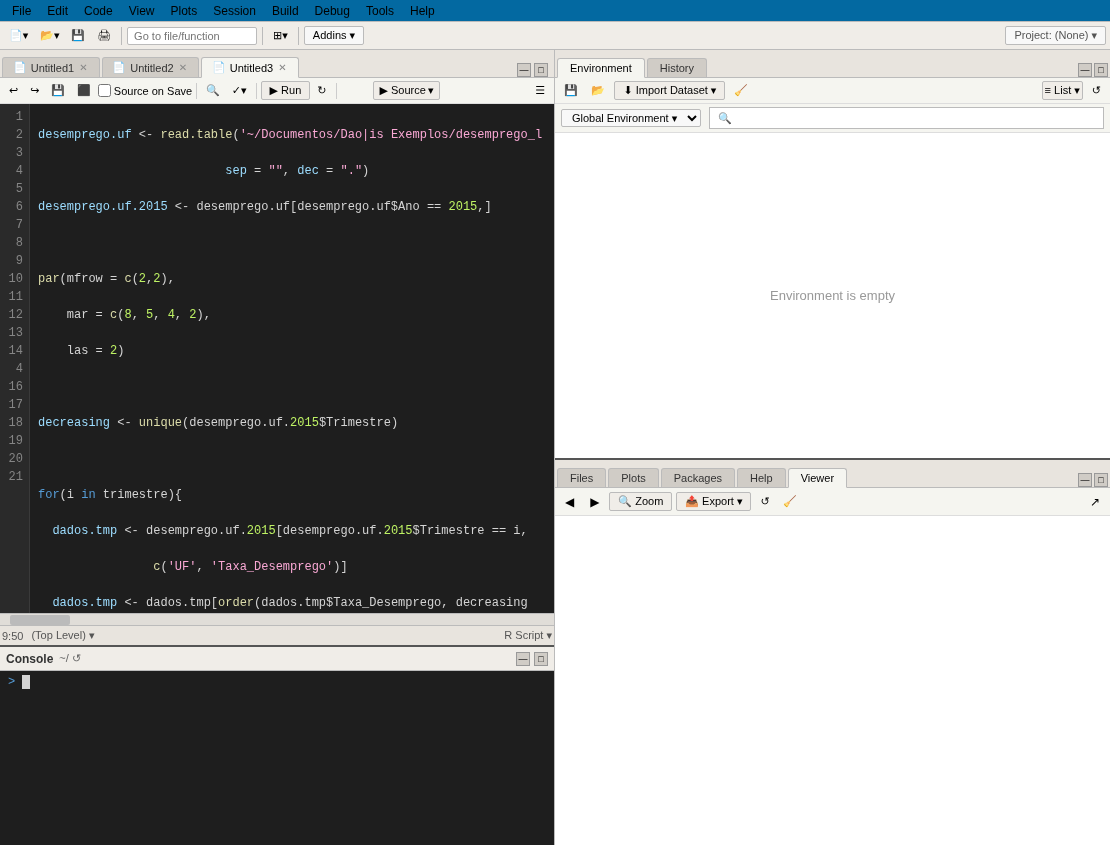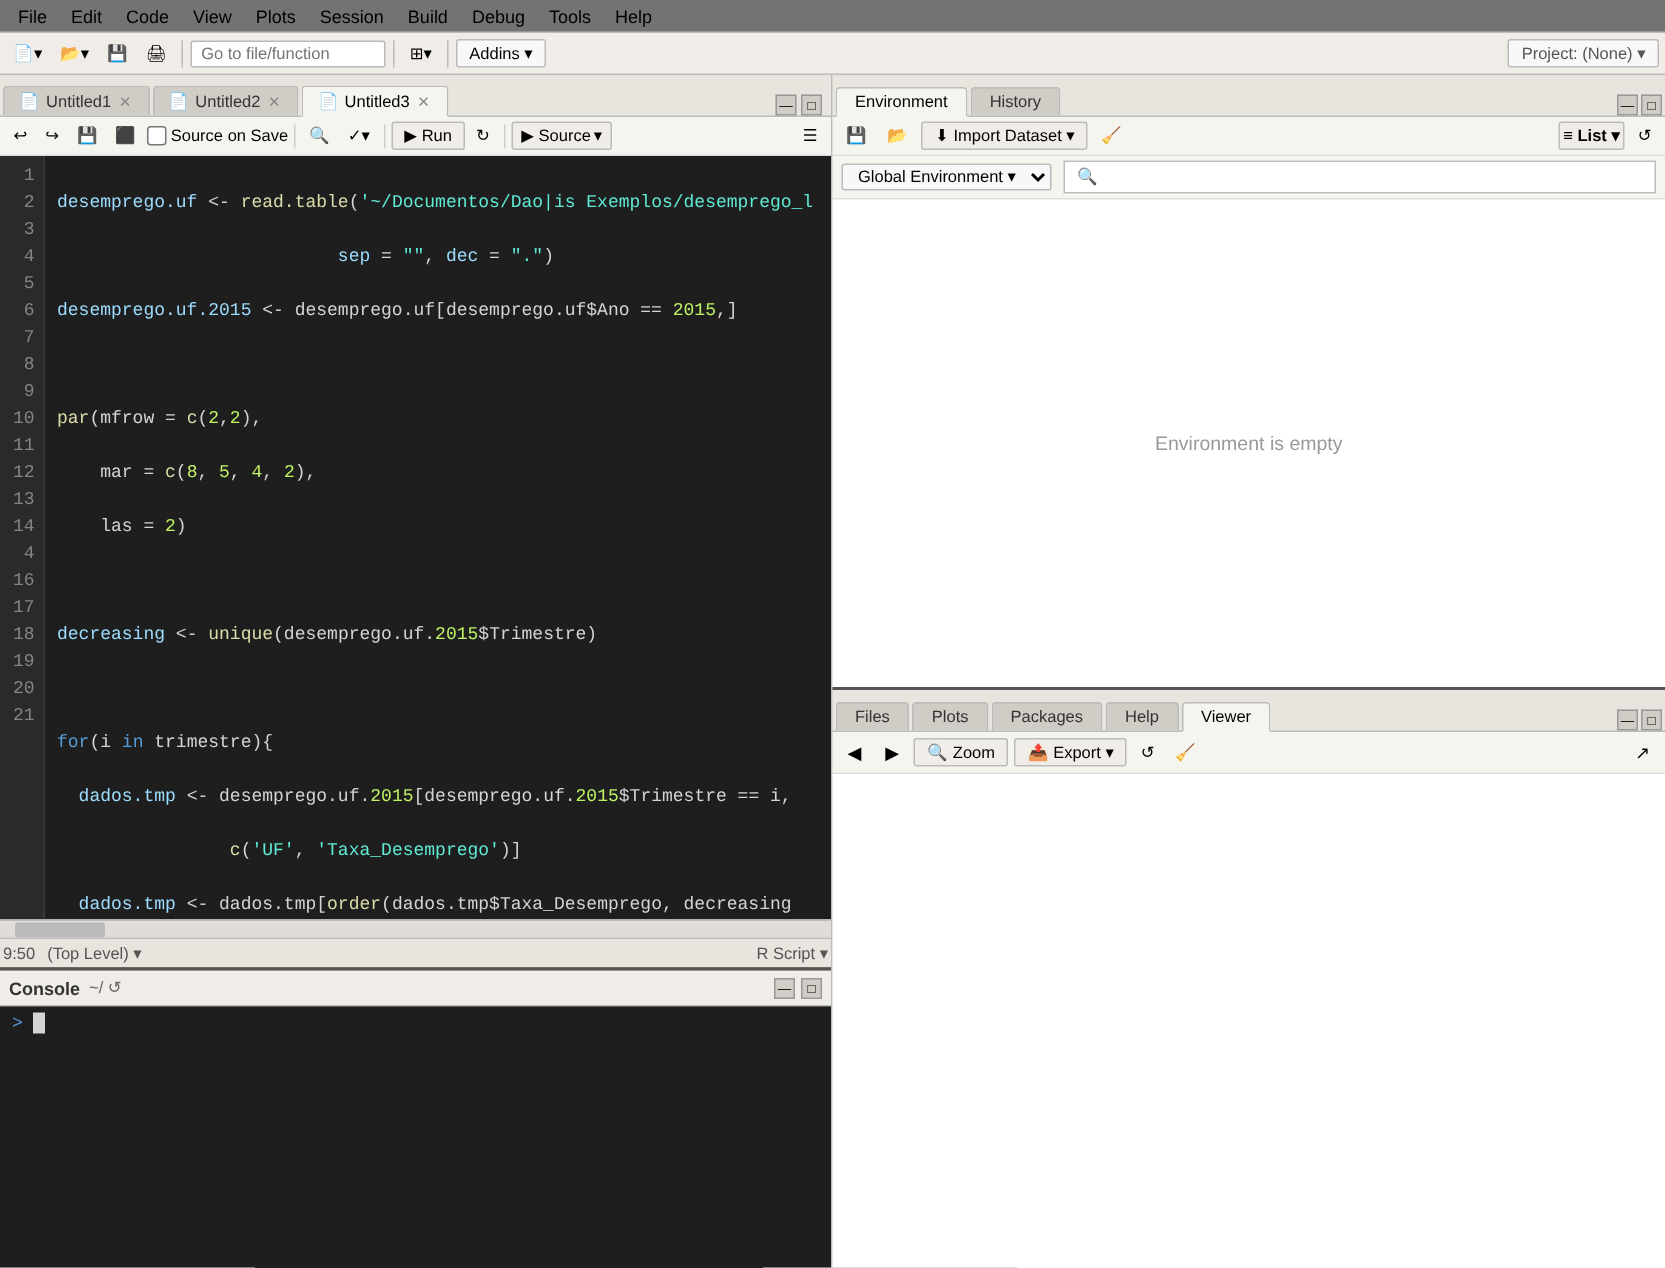--- a/index.html
+++ b/index.html
@@ -1,20 +1,20 @@
 <!DOCTYPE html>
 <html><head>
   <meta charset="utf-8">
   <style>
     * { box-sizing: border-box; margin: 0; padding: 0; }
     body { font-family: 'Segoe UI', Tahoma, sans-serif; font-size: 12px; background: #d4d0c8; overflow: hidden; }
 
     
     .menubar {
-      background: #737373;
+      background: #0369a1;
       border-bottom: 1px solid #bbb;
       display: flex;
       align-items: center;
       height: 22px;
       padding: 0 4px;
     }
     .menubar-item {
       padding: 2px 8px;
       cursor: pointer;
       font-size: 12px;
@@ -161,20 +161,21 @@
     .source-btn {
       background: #f0ede8;
       border: 1px solid #bbb;
       padding: 2px 6px;
       font-size: 11px;
       cursor: pointer;
       border-radius: 2px;
       display: flex;
       align-items: center;
       gap: 2px;
+      margin-left: 32px;
     }
     .source-on-save {
       font-size: 11px;
       display: flex;
       align-items: center;
       gap: 3px;
     }
 
     
     .code-editor {
@@ -202,21 +203,21 @@
       padding: 4px 8px;
       line-height: 1.5;
       white-space: pre;
       overflow-x: auto;
       flex: 1;
     }
     .code-content div { height: 18px; min-height: 18px; }
 
     
     .kw { color: #569cd6; }
-    .str { color: #5eead4; }
+    .str { color: #f9a8d4; }
     .num { color: #bef264; }
     .fn { color: #dcdcaa; }
     .op { color: #d4d4d4; }
     .var { color: #9cdcfe; }
 
     
     .editor-statusbar {
       background: #e8e4de;
       border-top: 1px solid #bbb;
       display: flex;
@@ -350,21 +351,20 @@
       border-radius: 2px;
     }
     .list-btn {
       background: #f0ede8;
       border: 1px solid #bbb;
       padding: 2px 2px;
       font-size: 11px;
       cursor: pointer;
       border-radius: 2px;
       margin-left: auto;
-      font-weight: bold;
     }
     .search-box {
       background: white;
       border: 1px solid #bbb;
       padding: 2px 8px;
       font-size: 11px;
       width: 100%;
       height: 22px;
       margin: 4px 6px;
     }

